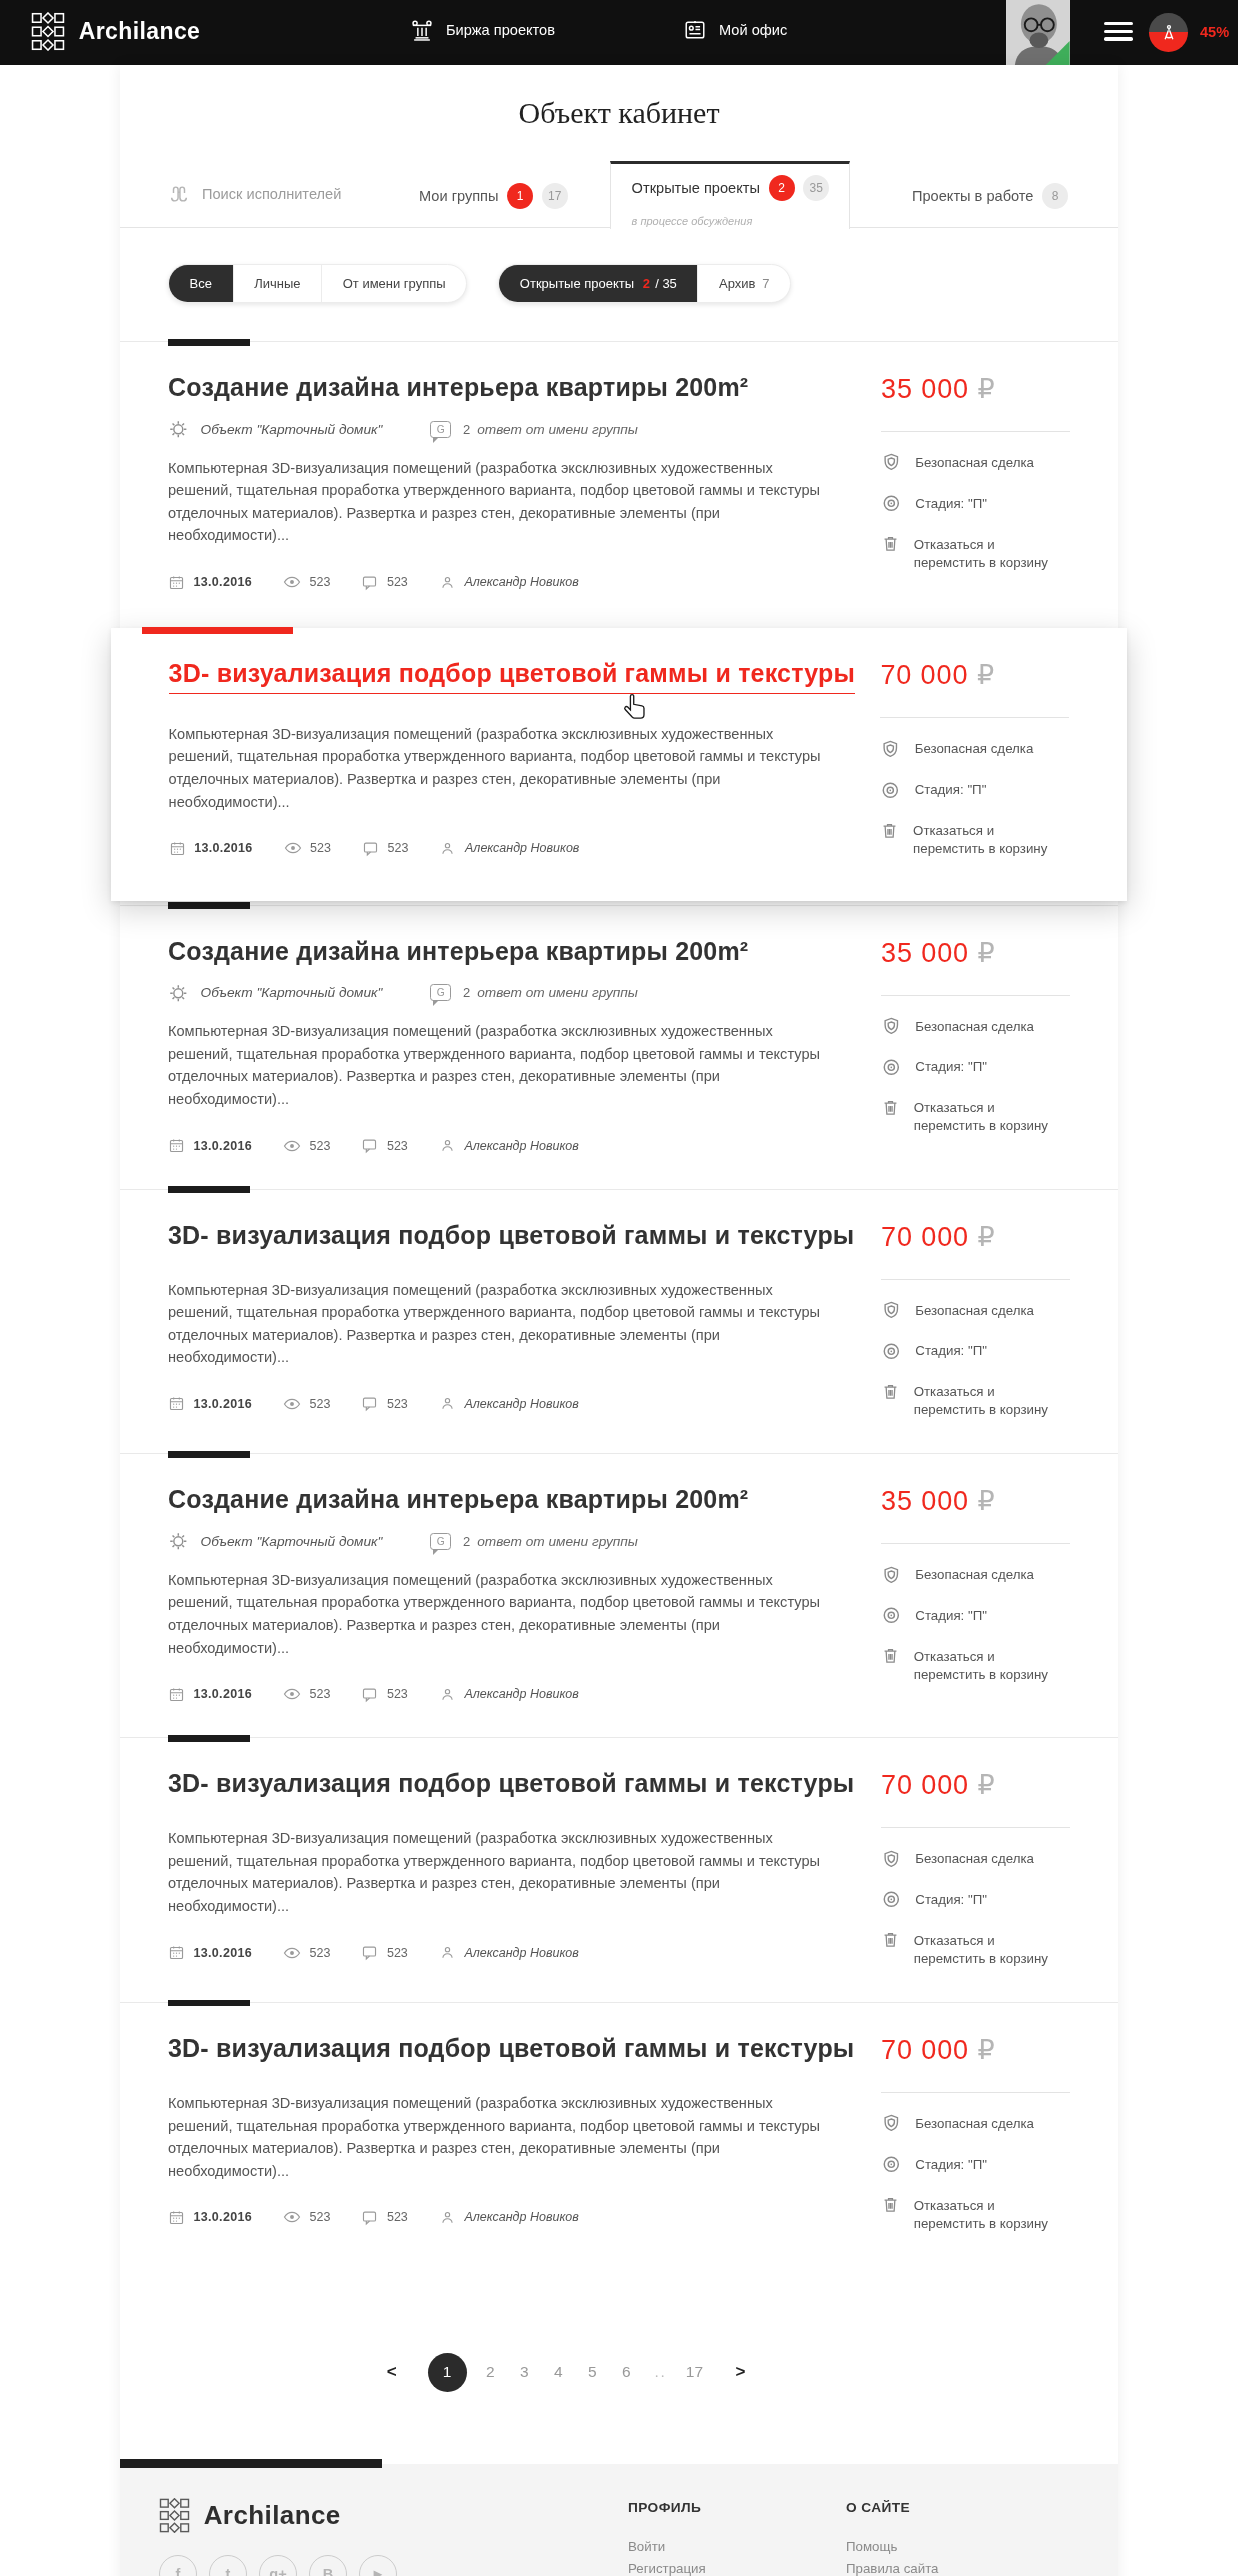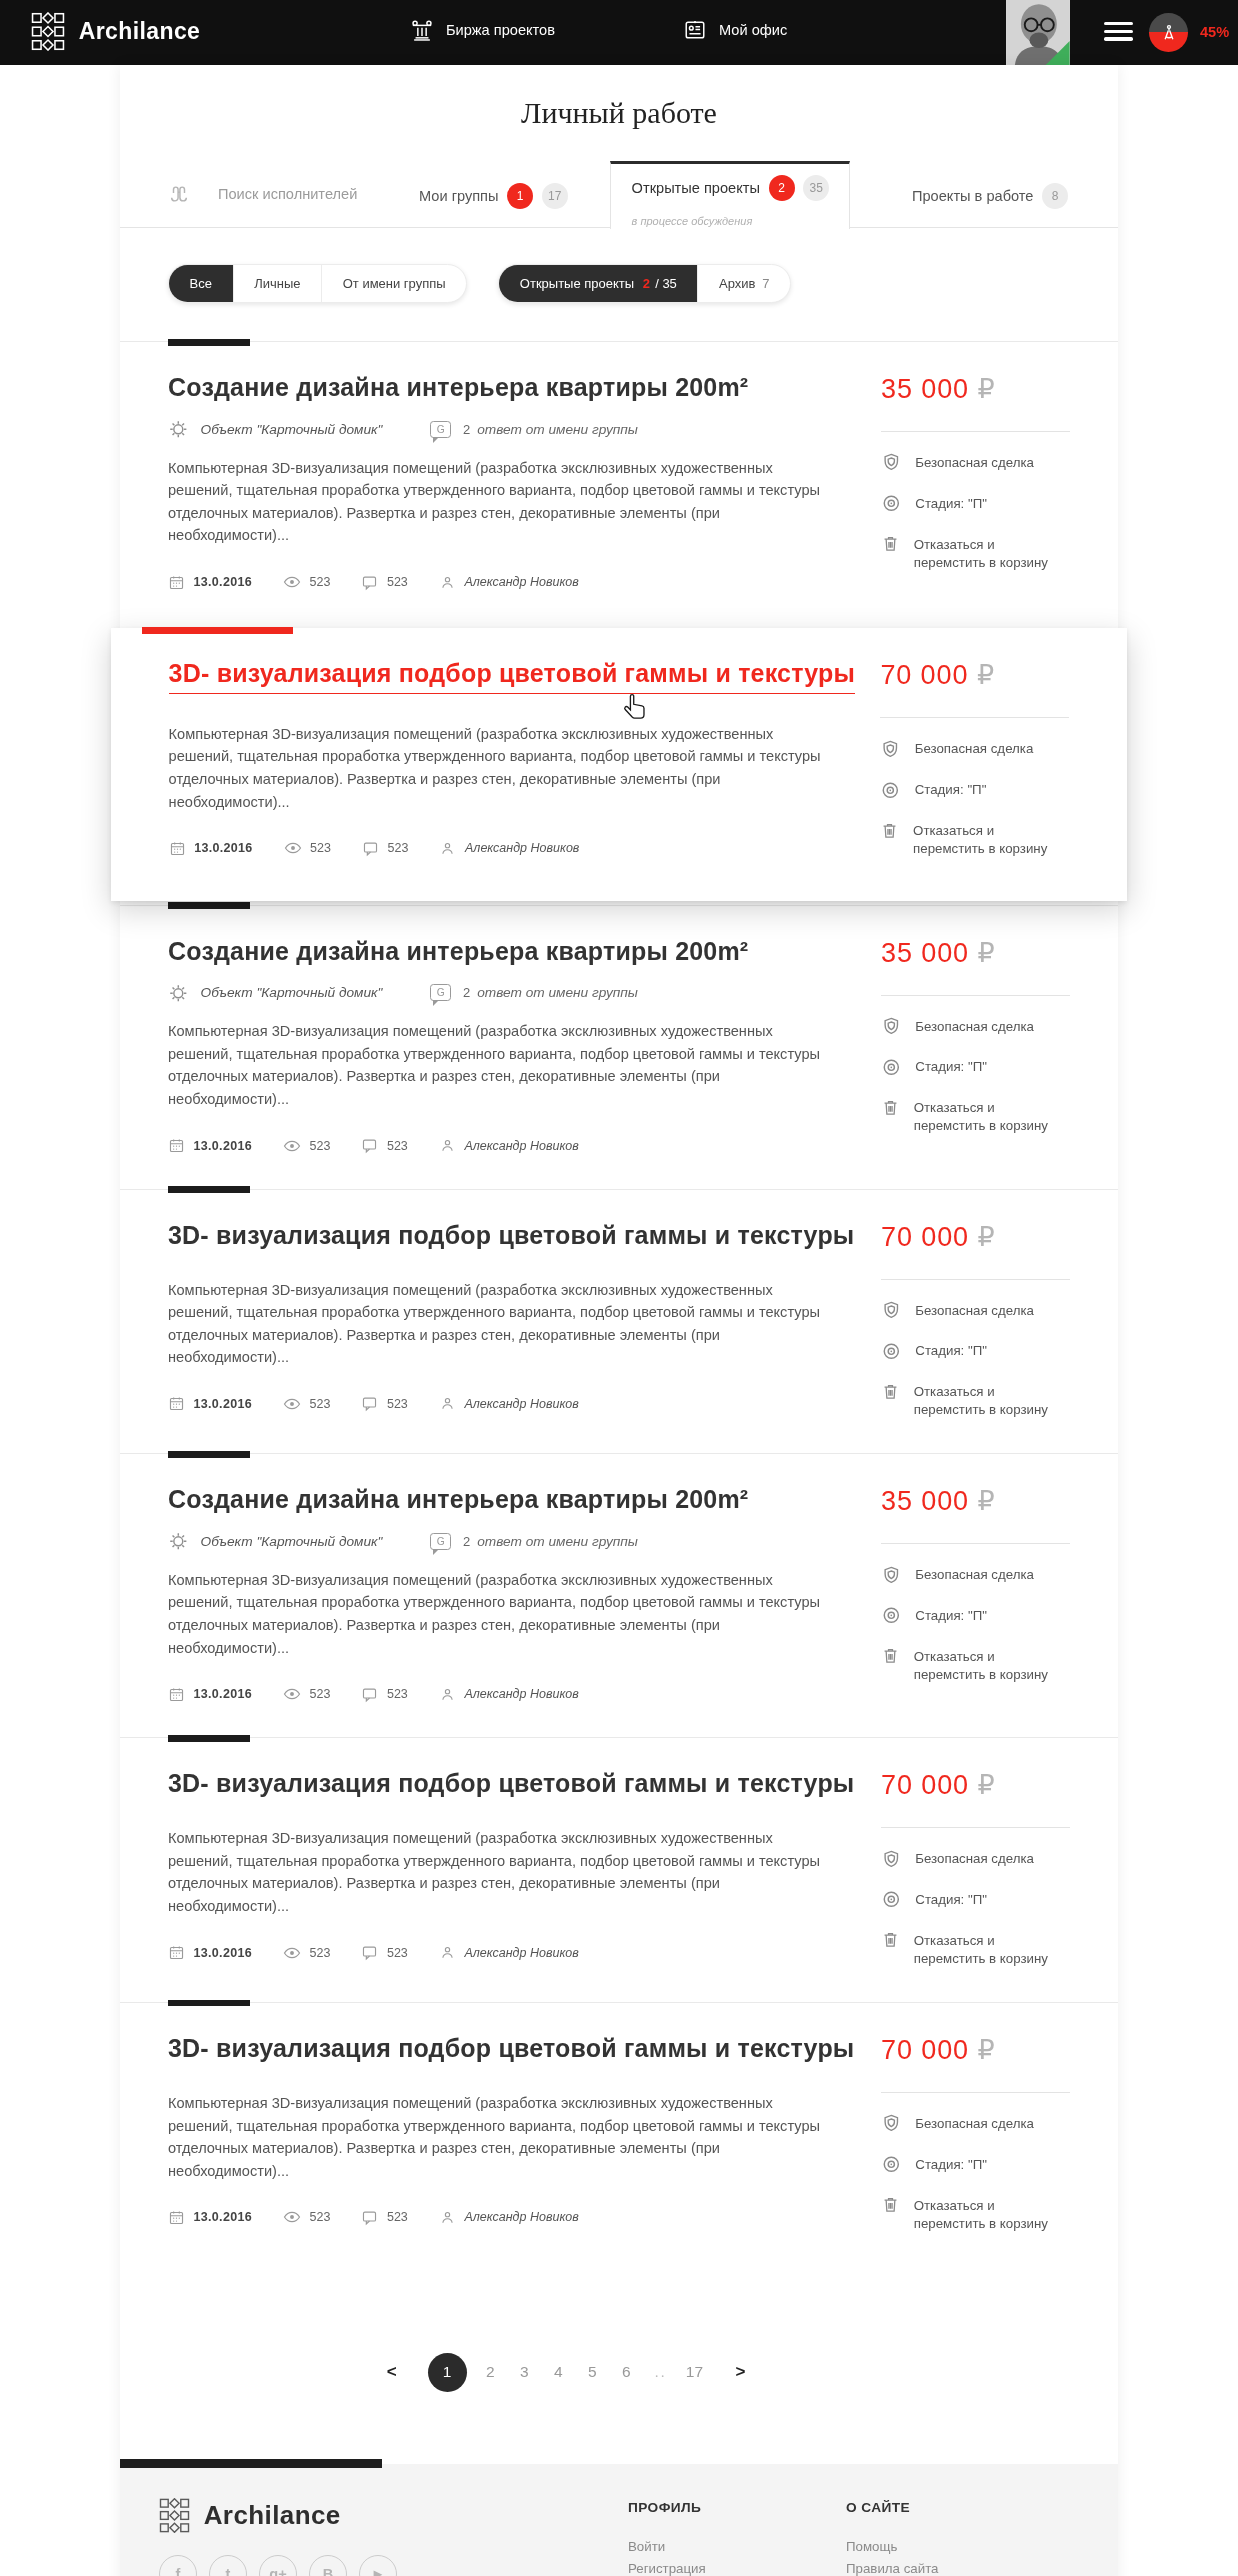--- a/index.html
+++ b/index.html
@@ -21,21 +21,21 @@
   .prog-val { position:absolute; left:1200px; top:24px; color:#f0281e; font-size:14.6px; font-weight:bold; }
 
   
   .container { width:998px; margin:0 auto; background:#fff; box-shadow:0 0 13.7px rgba(0,0,0,.07); position:relative; padding-bottom:0; }
   .page-title { margin:0; padding-top:31px; text-align:center; font-family:"Liberation Serif","DejaVu Serif",serif;
     font-weight:normal; font-size:30px; color:#222; }
 
   
   .tabs { position:relative; margin-top:31px; height:67px; border-bottom:0.9px solid #e4e4e4; }
   .tab { position:absolute; top:22px; display:flex; align-items:center; font-size:14.6px; color:#555; }
-  .tab1 { left:48px; color:#9b9b9b; gap:28px; }
+  .tab1 { left:48px; color:#9b9b9b; gap:12px; }
   .tab2 { left:299px; }
   .tab4 { left:792px; }
   .badge { display:inline-flex; width:26px; height:26px; border-radius:50%; align-items:center; justify-content:center;
     font-size:12px; margin-left:8.6px; flex:none; }
   .badge.red { background:#f0281e; color:#fff; }
   .badge.gray { background:#ececec; color:#999; }
   .tab-active { position:absolute; left:490px; top:0; width:240px; height:68px; background:#fff;
     border:0.9px solid #e4e4e4; border-bottom:none; border-top:3.4px solid #2b2b2b; padding:11px 0 0 20.6px; z-index:1; }
   .ta-row { display:flex; align-items:center; font-size:14.6px; color:#333; }
   .ta-sub { margin-top:14px; font-style:italic; font-size:11px; color:#b0b0b0; }
@@ -183,21 +183,21 @@
         <path d="M11.3 9.3L7.8 18.8M12.7 9.3l3.5 9.5"></path>
           <path d="M8.7 16.2a6.8 6.8 0 0 0 6.6 0"></path>
       </svg>
     </span>
   </div>
   <span class="prog-val">45%</span>
 </div>
 
 <div class="container">
 
-  <h1 class="page-title">Личный работе</h1>
+  <h1 class="page-title">Объект кабинет</h1>
 
   <div class="tabs">
     <div class="tab tab1">
       <span>
         <svg width="22" height="22" viewBox="0 0 24 24" fill="none" stroke="#b5b5b5" stroke-width="1.6">
           <path d="M4 16a3.5 3.5 0 1 0 7 0V7a2.5 2.5 0 0 0-5 0v4"></path>
           <path d="M20 16a3.5 3.5 0 1 1-7 0V7a2.5 2.5 0 0 1 5 0v4"></path>
           <path d="M11 10h2"></path>
         </svg>
       </span>

